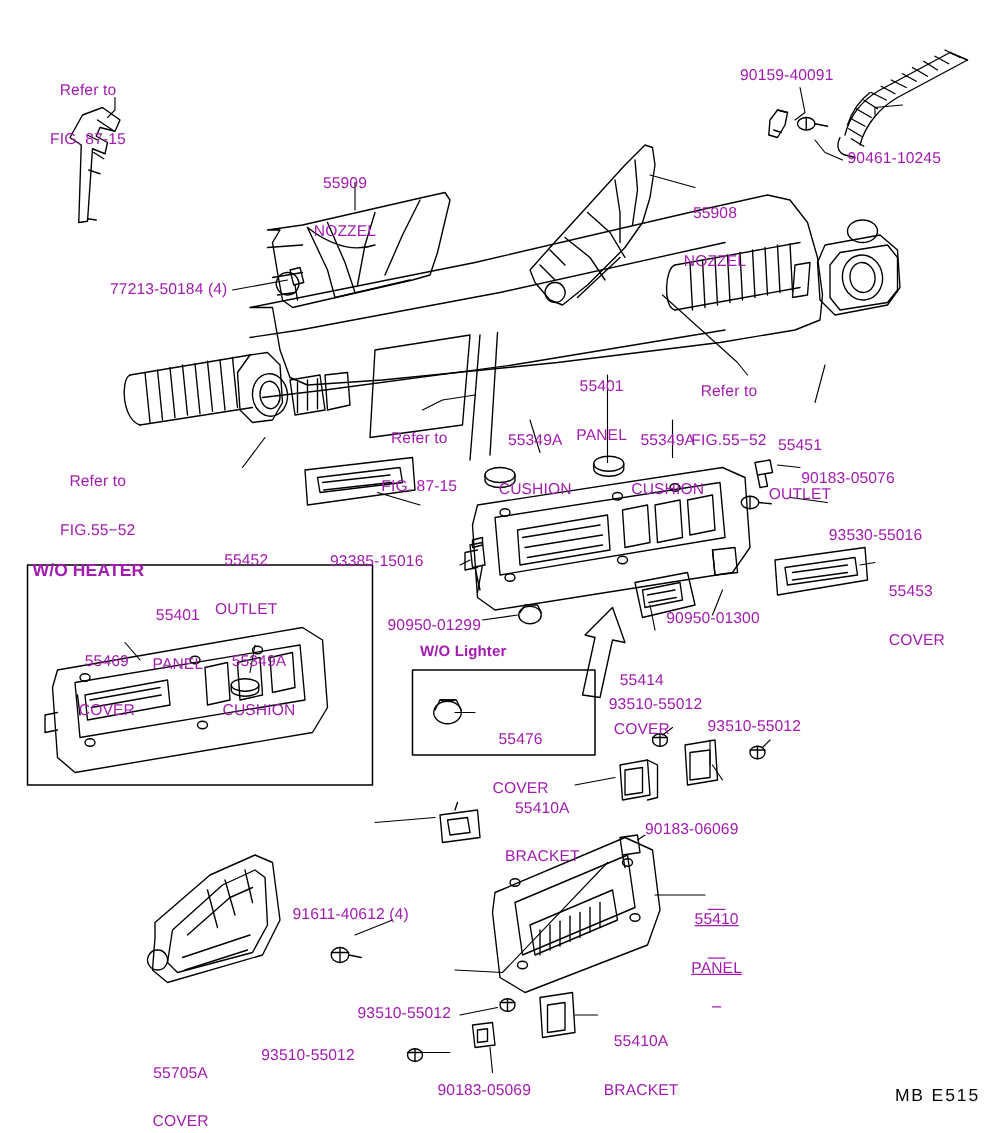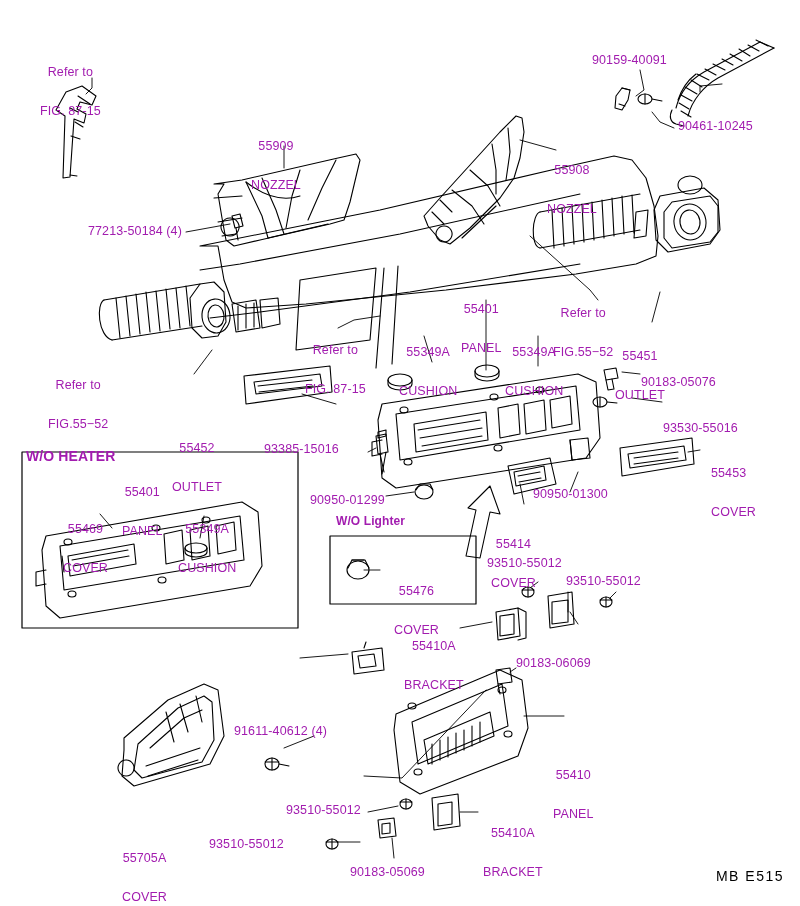--- a/index.html
+++ b/index.html
@@ -534,21 +534,21 @@
   <div class="lbl ctr" style="left:404px; top:614px;">
     <div>55410A</div>
     <div class="sub">BRACKET</div>
   </div>
 
 
   <div class="lbl" style="left:516px; top:657px;">90183-06069</div>
 
   <div class="lbl" style="left:234px; top:725px;">91611-40612 (4)</div>
 
-  <div class="lbl ctr" style="left:553px; top:743px;">
+  <div class="lbl ctr" style="left:553px; top:703px;text-decoration:underline;">
     <div>55410</div>
     <div class="sub">PANEL</div>
   </div>
 
   <div class="lbl ctr" style="left:122px; top:826px;">
     <div>55705A</div>
     <div class="sub">COVER</div>
   </div>
 
   <div class="lbl" style="left:286px; top:804px;">93510-55012</div>

